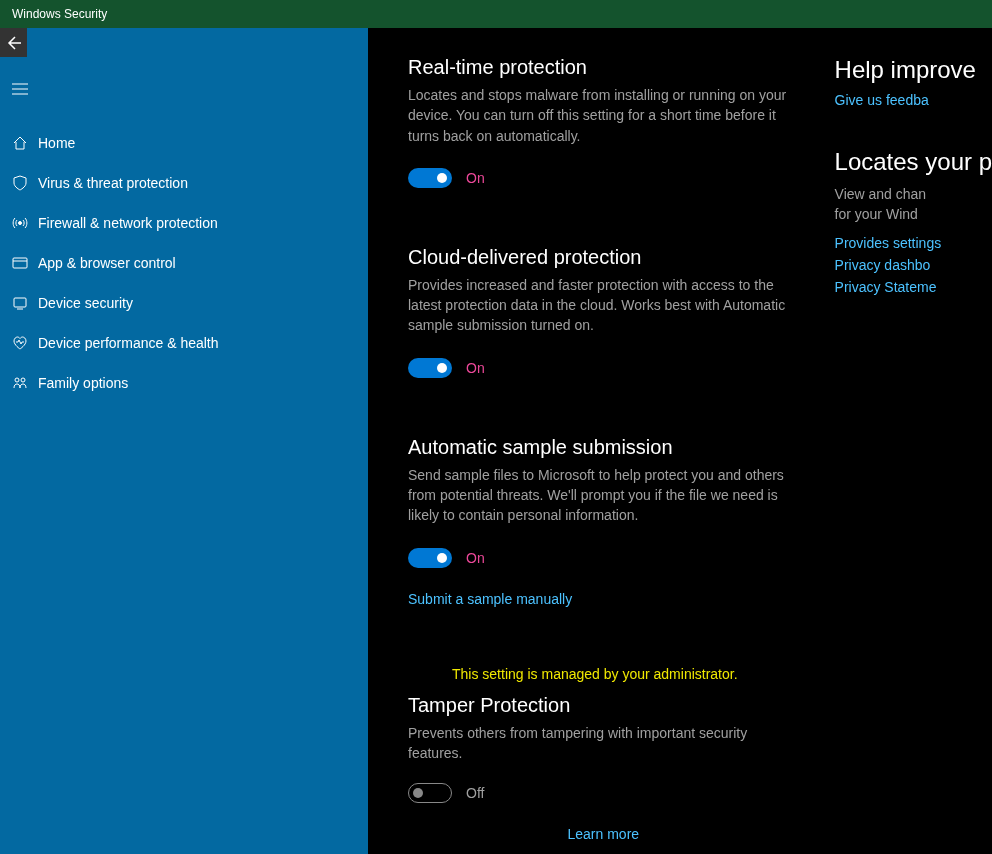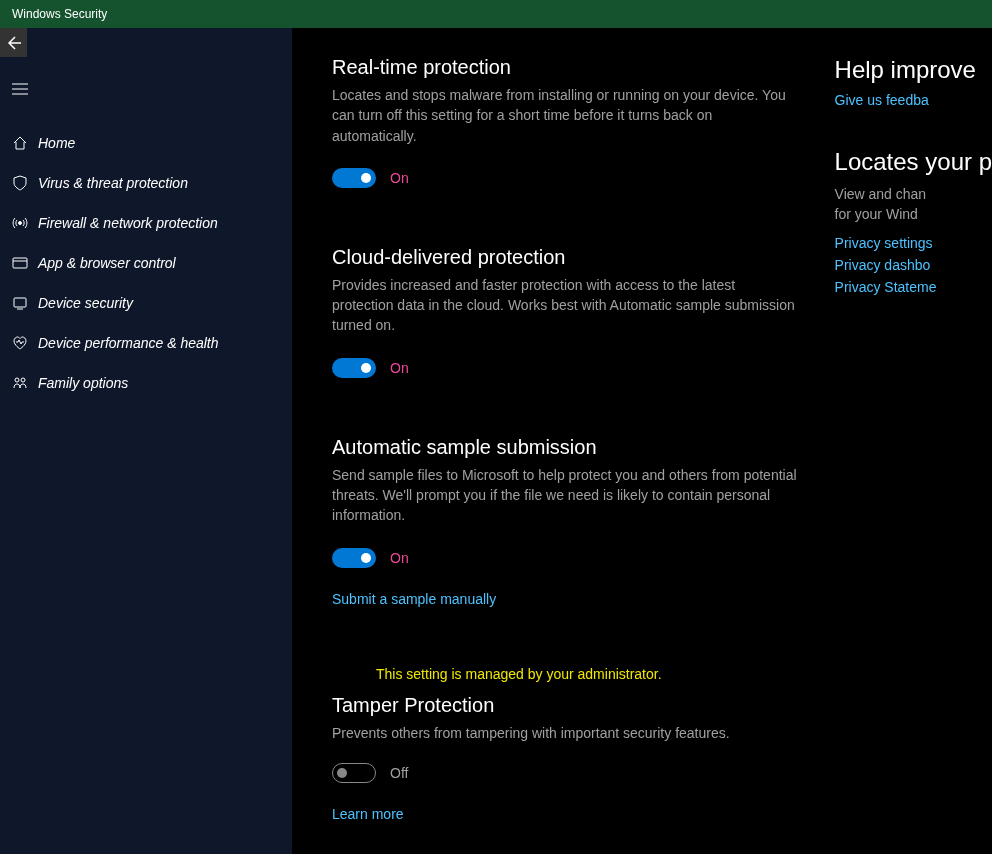--- a/index.html
+++ b/index.html
@@ -23,25 +23,24 @@
       align-items: center;
       padding-left: 12px;
       font-size: 12px;
       color: #fff;
     }
     .app-body {
       display: flex;
       height: calc(100% - 28px);
     }
     .sidebar {
-      width: 292px;
-      background: #0f172a;
+      width: 368px;
+      background: #0369a1;
       display: flex;
       flex-direction: column;
-      font-style: italic;
     }
     .back-button {
       width: 27px;
       height: 29px;
       background: #333333;
       display: flex;
       align-items: center;
       justify-content: center;
       cursor: pointer;
     }
@@ -206,20 +205,21 @@
     .right-links .link {
       display: block;
       margin-bottom: 6px;
       white-space: nowrap;
     }
     .tamper-section .section-description {
       margin-bottom: 20px;
     }
     .tamper-section .section-link {
       margin-top: 22px;
+      text-align: center;
     }
   </style>
 </head>
 <body>
 
 <div class="title-bar">
   <span>Windows Security</span>
 </div>
 
 <div class="app-body">
@@ -365,21 +365,21 @@
         </div>
       </div>
 
       <div class="right-section">
         <h3 class="right-title">Locates your p</h3>
         <p class="right-description">
           <span>View and chan</span><br>
           <span>for your Wind</span>
         </p>
         <div class="right-links">
-          <span class="link">Privacy settings</span>
+          <span class="link">Provides settings</span>
           <span class="link">Privacy dashbo</span>
           <span class="link">Privacy Stateme</span>
         </div>
       </div>
     </div>
 
   </div>
 </div>
 
 </body></html>

